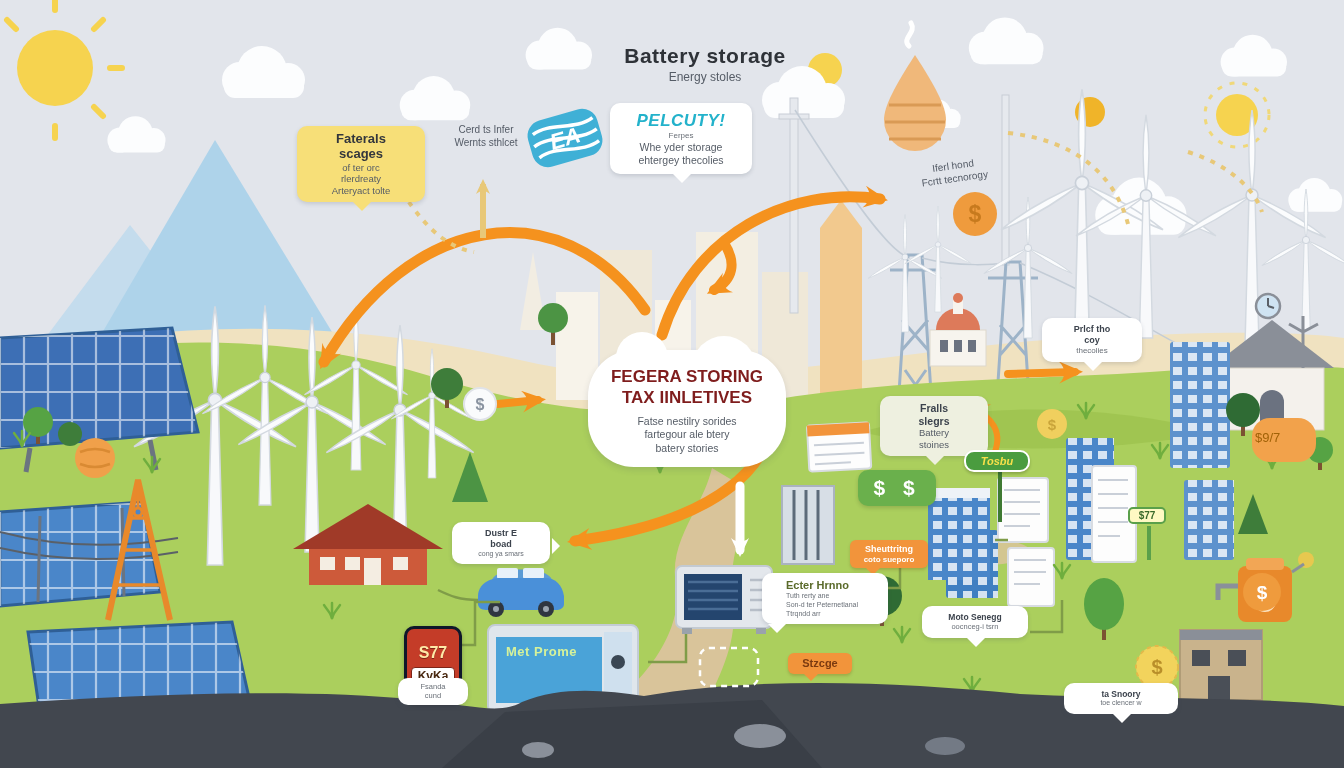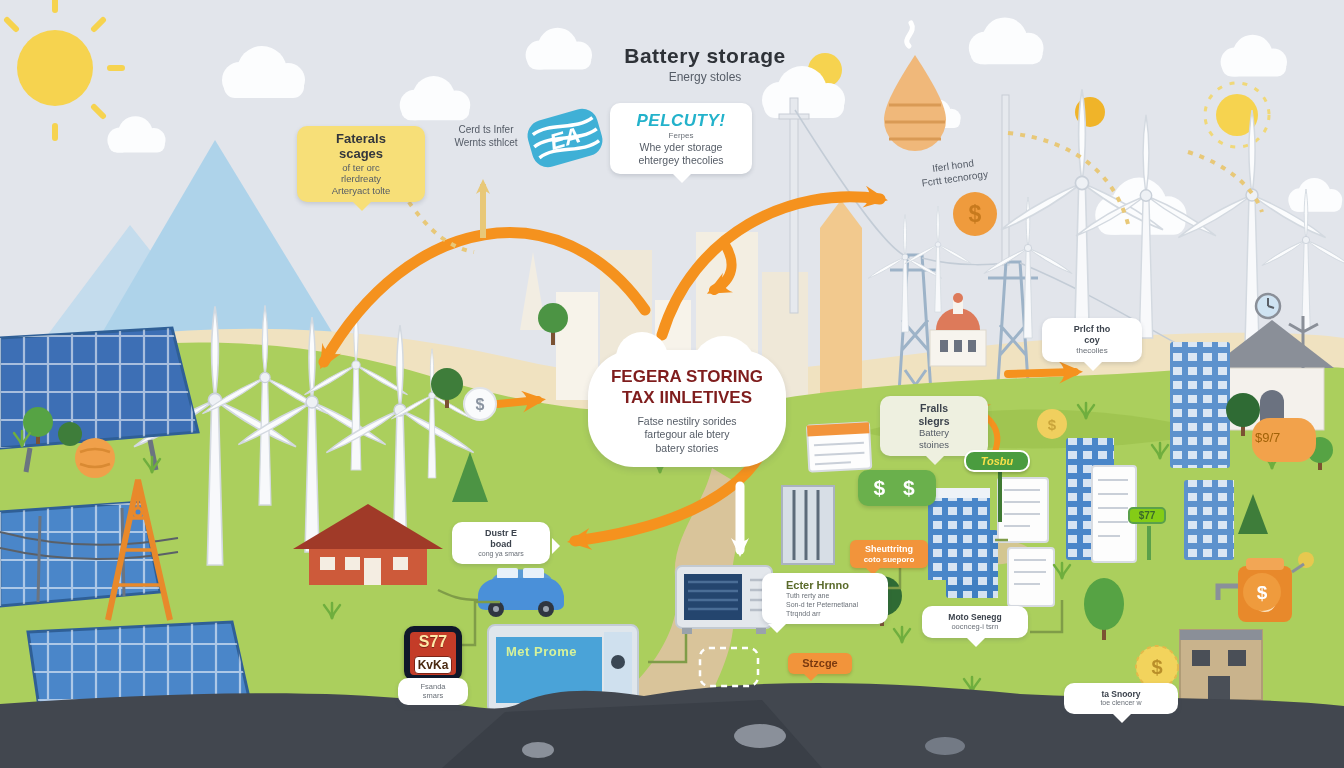--- a/index.html
+++ b/index.html
@@ -31,27 +31,27 @@
   .cloud-box::before{content:"";position:absolute;width:52px;height:52px;border-radius:50%;background:#fff;top:-18px;left:28px;}
   .cloud-box::after{content:"";position:absolute;width:64px;height:64px;border-radius:50%;background:#fff;top:-14px;right:30px;}
   .cloud-h{font-size:17px;font-weight:bold;color:#7f1d1d;line-height:1.25;position:relative;z-index:2;}
   .cloud-l{font-size:10.5px;color:#555c66;line-height:1.3;margin-top:6px;position:relative;z-index:2;}
   
   .otag{background:#f2943b;border-radius:6px;padding:4px 6px;color:#fff;font-weight:bold;
         font-size:9px;line-height:1.2;box-shadow:0 2px 3px rgba(120,70,10,.25);}
   .otag::after{content:"";position:absolute;bottom:-7px;left:16px;border:7px solid transparent;border-top-color:#f2943b;border-bottom:0;}
   .otag2{color:#7a3a10;font-size:11px;}
   
-  .badge{background:#c43c28;border:6px solid #0f172a;border-radius:10px;padding:1px 4px;text-align:center;box-shadow:0 2px 4px rgba(0,0,0,.25);}
+  .badge{background:#c43c28;border:3px solid #0f172a;border-radius:10px;padding:15px 4px;text-align:center;box-shadow:0 2px 4px rgba(0,0,0,.25);}
   .badge-v{color:#ffe9a8;font-weight:bold;font-size:16px;text-shadow:0 1px 0 #7e2417;}
   .badge-t{background:#fff;border:1.5px solid #7e2417;border-radius:4px;color:#4a2a12;font-weight:bold;font-size:12px;margin-top:5px;padding:1px 2px;}
   
   .gsign{background:#4a9c3f;border:2.5px solid #fff;border-radius:10px;color:#f7e04a;
          font-weight:bold;font-style:italic;font-size:11px;text-align:center;padding:3px 6px;box-shadow:0 2px 3px rgba(0,0,0,.2);}
-  .ssign{background:#84cc16;border:2px solid #5aa04a;border-radius:5px;color:#3a6a2a;font-weight:bold;font-size:10px;text-align:center;padding:1px 4px;}
+  .ssign{background:#fef9c3;border:2px solid #5aa04a;border-radius:5px;color:#3a6a2a;font-weight:bold;font-size:10px;text-align:center;padding:1px 4px;}
   .dollar-pair{background:#6ab04c;border-radius:10px;color:#fff;font-weight:bold;font-size:21px;
                text-align:center;padding:6px 0;letter-spacing:6px;box-shadow:0 2px 4px rgba(0,0,0,.15);}
   .oprice{color:#a16207;font-weight:normal;font-size:13px;text-align:left;}
   .note-txt{font-size:10px;color:#545b66;line-height:1.25;}
   .unit-label{color:#d6f29a;font-weight:bold;font-size:13px;letter-spacing:.5px;}
 </style>
 </head>
 <body>
 
 <div id="stage">
@@ -474,21 +474,21 @@
   <div class="b-xs" style="font-size:7.5px;">oocnceg-i tsrn</div>
 </div>
 
 <div class="ov badge" style="left:404px;top:626px;width:58px;">
   <div class="badge-v">S77</div>
   <div class="badge-t">KvKa</div>
 </div>
 
 <div class="ov bubble tail-none center" style="left:398px;top:678px;width:70px;padding:4px 4px;">
   <div class="b-xs" style="font-size:7.5px;">Fsanda</div>
-  <div class="b-xs" style="font-size:7.5px;">smars</div>
+  <div class="b-xs" style="font-size:7.5px;">cund</div>
 </div>
 
 <div class="ov unit-label" style="left:506px;top:644px;">Met Prome</div>
 
 <div class="ov gsign" style="left:964px;top:450px;width:66px;">Tosbu</div>
 
 <div class="ov ssign" style="left:1128px;top:507px;width:38px;">$77</div>
 
 <div class="ov otag otag2 center" style="left:788px;top:653px;width:64px;">Stzcge</div>
 

